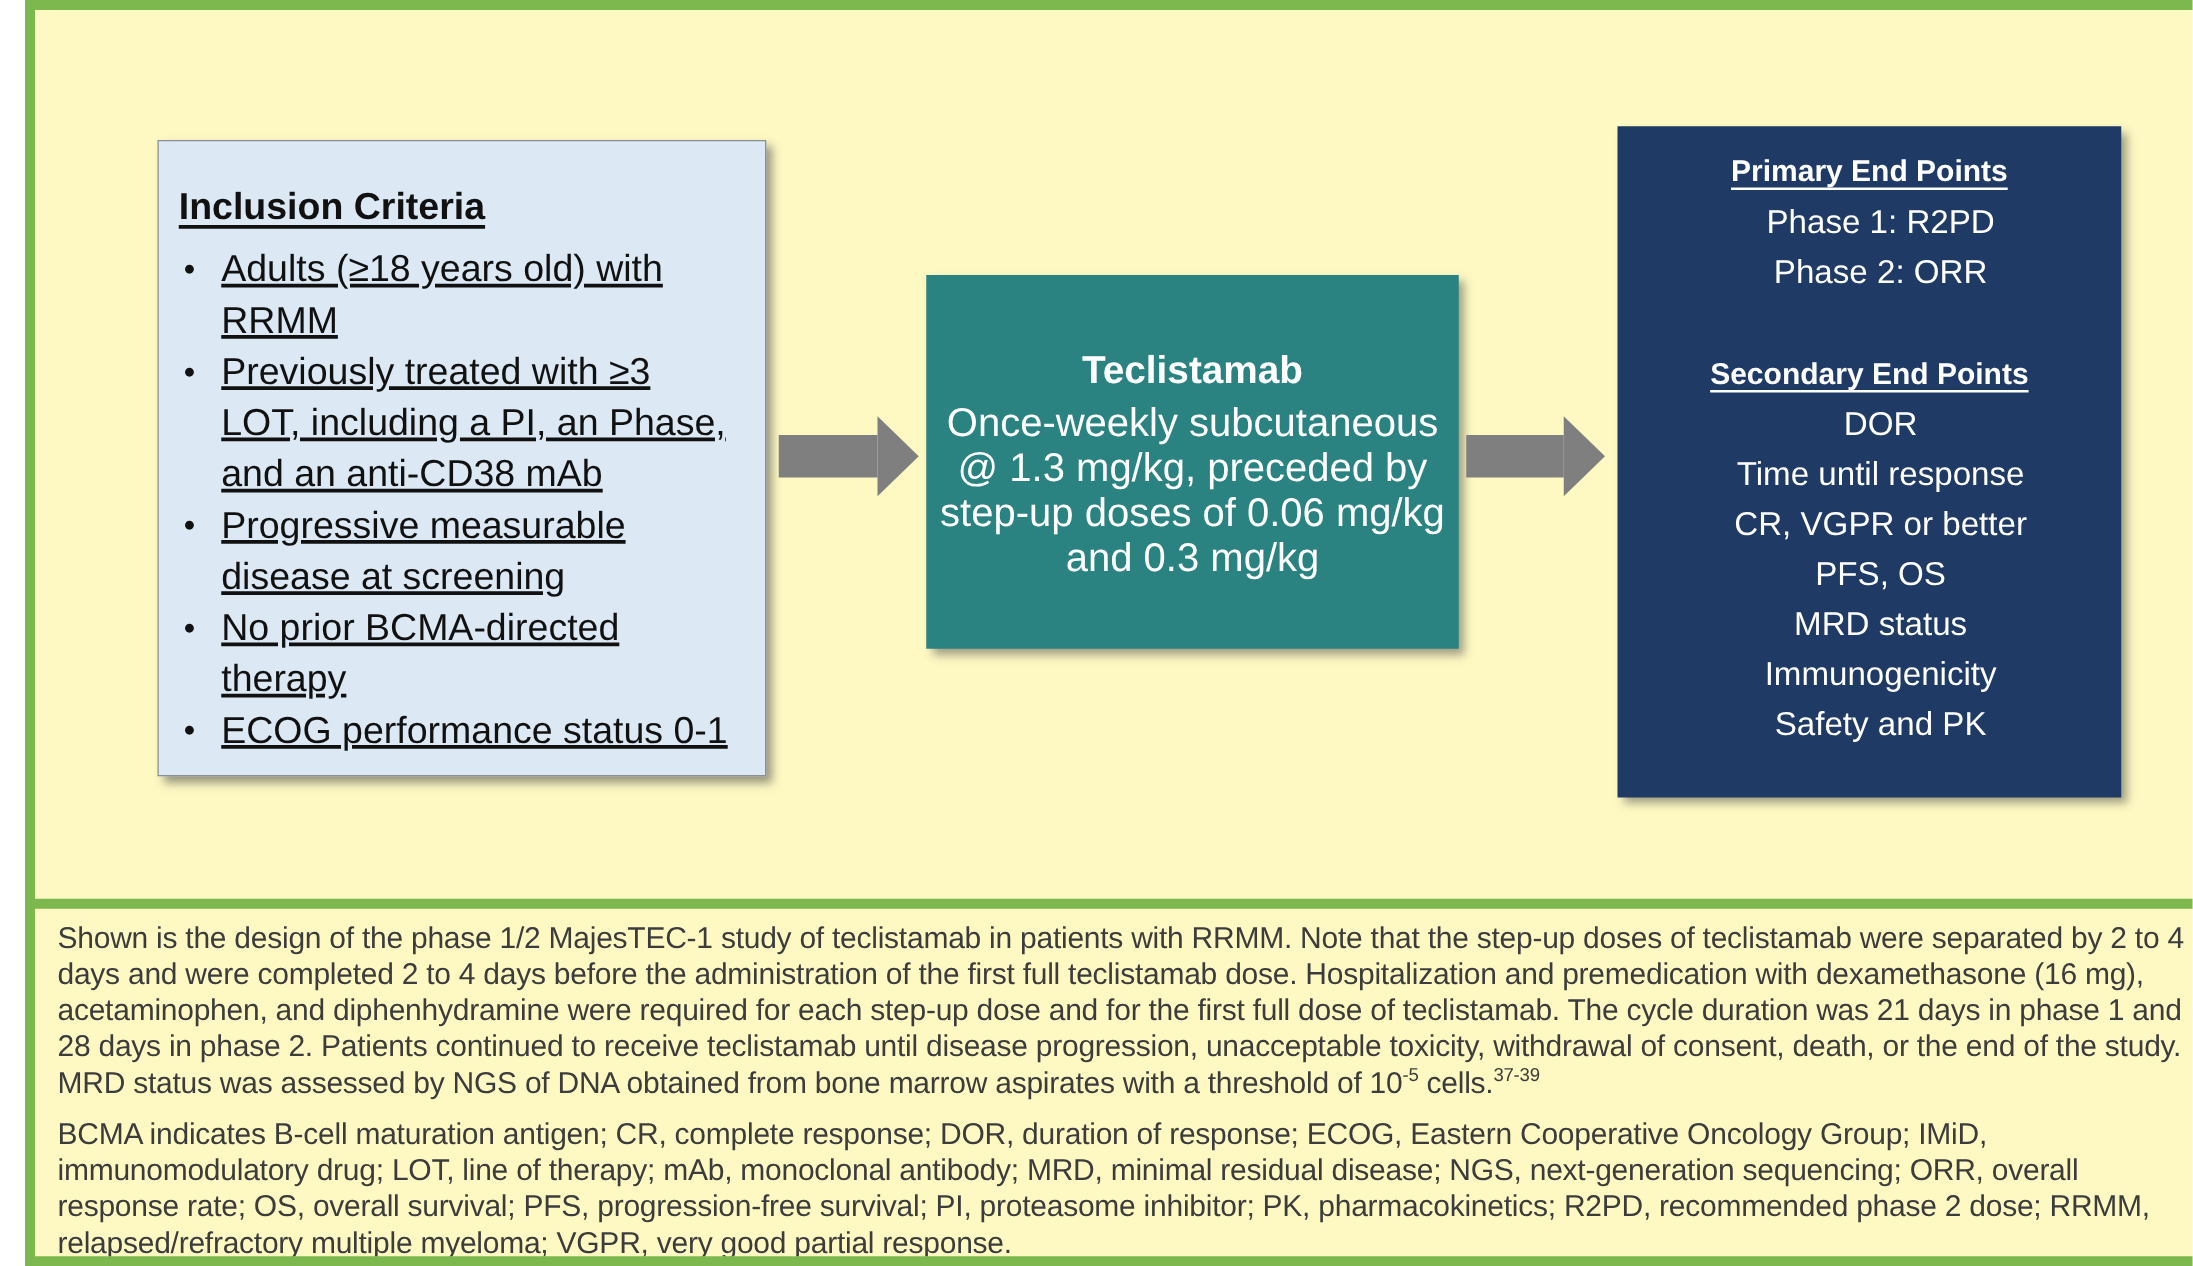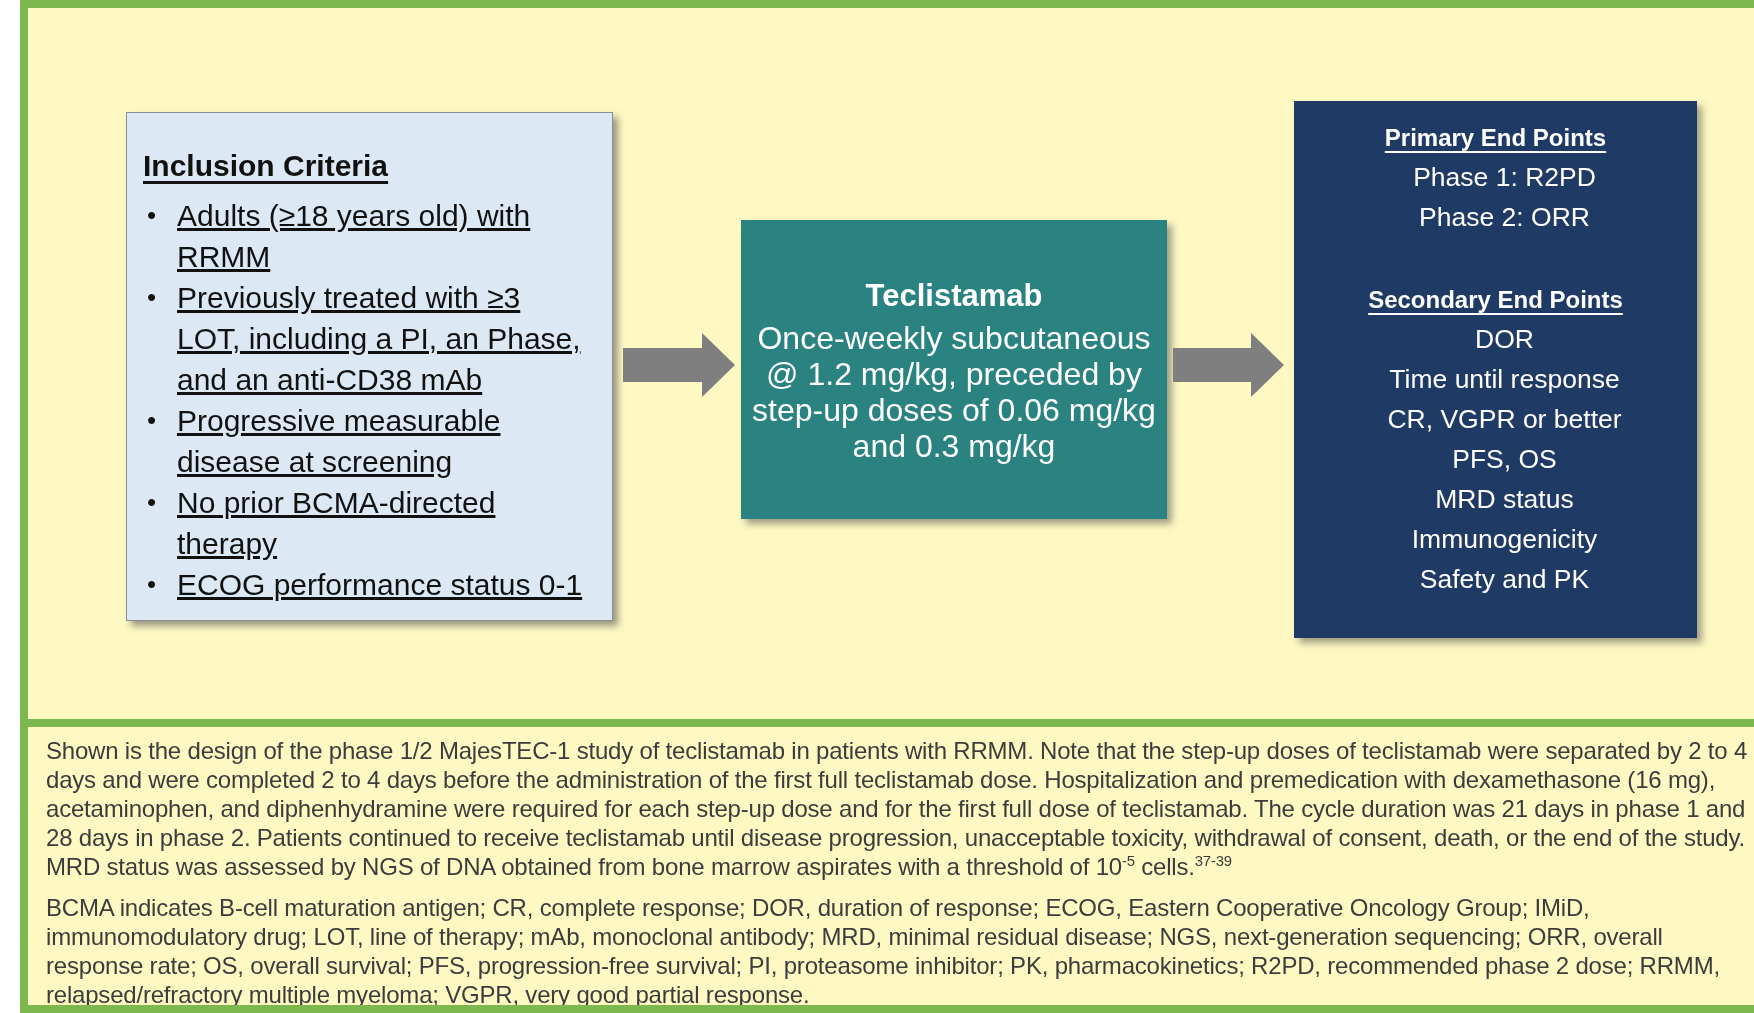--- a/index.html
+++ b/index.html
@@ -167,21 +167,21 @@
     <div class="shaft"></div>
     <div class="head"></div>
   </div>
 
   <div class="teal-box">
     <div class="teal-title">Teclistamab</div>
     <div>
 
         <div class="teal-line">Once-weekly subcutaneous</div>
 
-        <div class="teal-line">@ 1.2 mg/kg, preceded by</div>
+        <div class="teal-line">@ 1.3 mg/kg, preceded by</div>
 
         <div class="teal-line">step-up doses of 0.06 mg/kg</div>
 
         <div class="teal-line">and 0.3 mg/kg</div>
       </div>
   </div>
 
   <div class="arrow arrow2">
     <div class="shaft"></div>
     <div class="head"></div>

